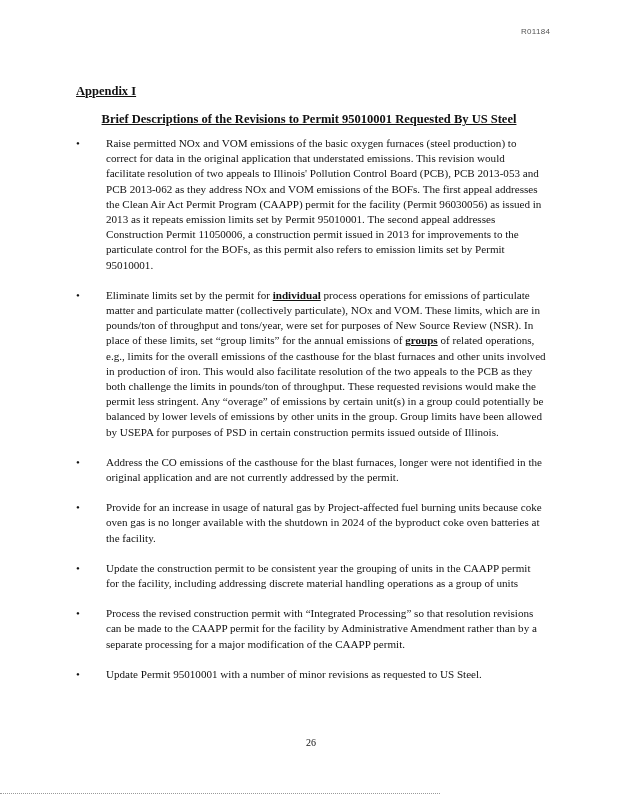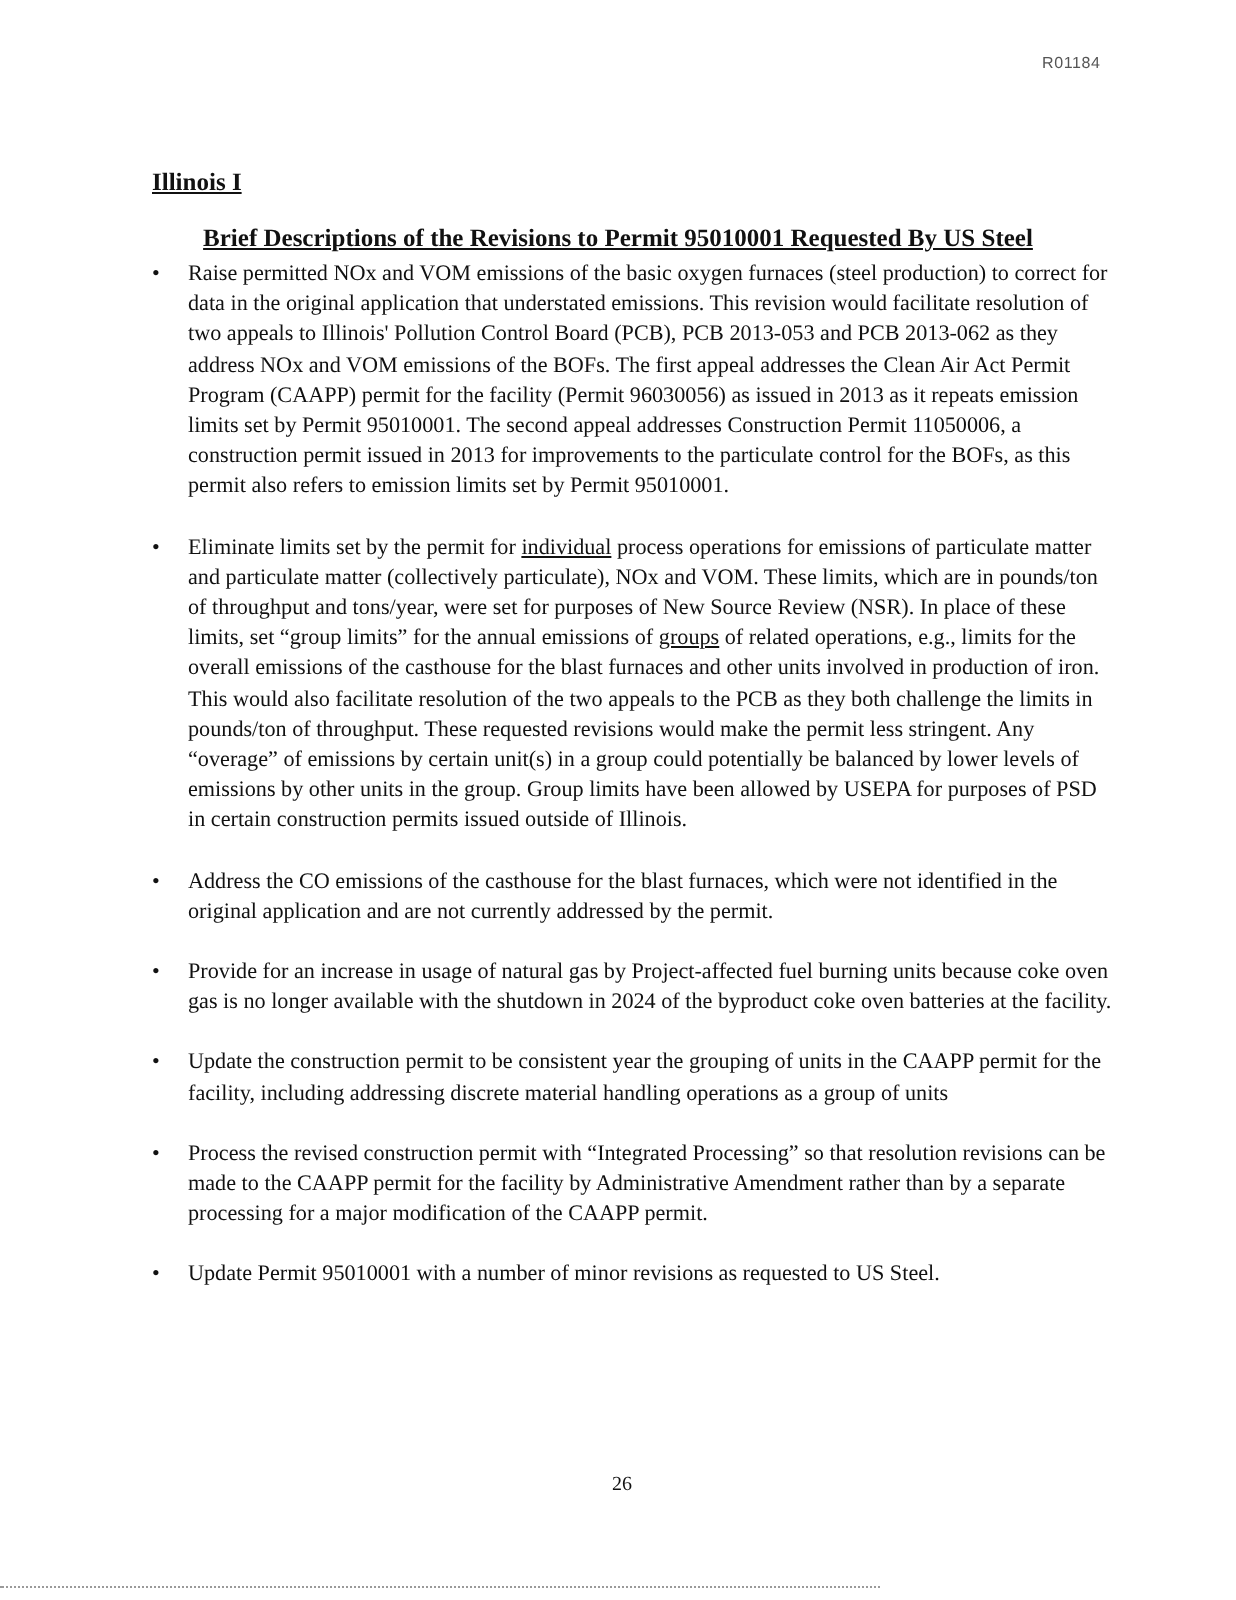--- a/index.html
+++ b/index.html
@@ -27,52 +27,52 @@
       list-style: none; margin: 0; padding: 0;
     }
     .bullet {
       position: relative; padding-left: 18px; margin: 0;
       font-size: 11.1px; line-height: 15.2px;
     }
     .bullet .dot {
       position: absolute; left: 0; top: 0;
       font-size: 11px;
     }
-    .bullet p { margin: 0; }
-    .u { text-decoration: underline; }
+    .bullet p { margin: 12px; }
+    .u { text-decoration: underline; font-weight: bold; }
     .page-num {
       position: absolute; top: 737px; left: 0; width: 618px; text-align: center;
       font-size: 10px; padding-left: 4px; box-sizing: border-box;
     }
     .dotted-rule {
       position: absolute; top: 793px; left: 0; width: 440px; height: 0;
       border-top: 1px dotted #9a9a9a;
     }
   </style>
 </head>
 <body>
 
 <div class="doc-id">R01184</div>
 
-<div class="appendix-title">Illinois I</div>
+<div class="appendix-title">Appendix I</div>
 
 <div class="section-title">Brief Descriptions of the Revisions to Permit 95010001 Requested By US Steel</div>
 
 <ul class="bullets">
   <li class="bullet" style="margin-top:6px;">
     <span class="dot">•</span>
     <p>Raise permitted NOx and VOM emissions of the basic oxygen furnaces (steel production) to correct for data in the original application that understated emissions. This revision would facilitate resolution of two appeals to Illinois' Pollution Control Board (PCB), PCB 2013-053 and PCB 2013-062 as they address NOx and VOM emissions of the BOFs. The first appeal addresses the Clean Air Act Permit Program (CAAPP) permit for the facility (Permit 96030056) as issued in 2013 as it repeats emission limits set by Permit 95010001. The second appeal addresses Construction Permit 11050006, a construction permit issued in 2013 for improvements to the particulate control for the BOFs, as this permit also refers to emission limits set by Permit 95010001.</p>
   </li>
   <li class="bullet" style="margin-top:15px;">
     <span class="dot">•</span>
     <p><span>Eliminate limits set by the permit for </span><span class="u">individual</span><span> process operations for emissions of particulate matter and particulate matter (collectively particulate), NOx and VOM. These limits, which are in pounds/ton of throughput and tons/year, were set for purposes of New Source Review (NSR). In place of these limits, set “group limits” for the annual emissions of </span><span class="u">groups</span><span> of related operations, e.g., limits for the overall emissions of the casthouse for the blast furnaces and other units involved in production of iron. This would also facilitate resolution of the two appeals to the PCB as they both challenge the limits in pounds/ton of throughput. These requested revisions would make the permit less stringent. Any “overage” of emissions by certain unit(s) in a group could potentially be balanced by lower levels of emissions by other units in the group. Group limits have been allowed by USEPA for purposes of PSD in certain construction permits issued outside of Illinois.</span></p>
   </li>
   <li class="bullet" style="margin-top:15px;">
     <span class="dot">•</span>
-    <p>Address the CO emissions of the casthouse for the blast furnaces, which were not identified in the original application and are not currently addressed by the permit.</p>
+    <p>Address the CO emissions of the casthouse for the blast furnaces, longer were not identified in the original application and are not currently addressed by the permit.</p>
   </li>
   <li class="bullet" style="margin-top:15px;">
     <span class="dot">•</span>
     <p>Provide for an increase in usage of natural gas by Project-affected fuel burning units because coke oven gas is no longer available with the shutdown in 2024 of the byproduct coke oven batteries at the facility.</p>
   </li>
   <li class="bullet" style="margin-top:15px;">
     <span class="dot">•</span>
     <p>Update the construction permit to be consistent year the grouping of units in the CAAPP permit for the facility, including addressing discrete material handling operations as a group of units</p>
   </li>
   <li class="bullet" style="margin-top:15px;">

